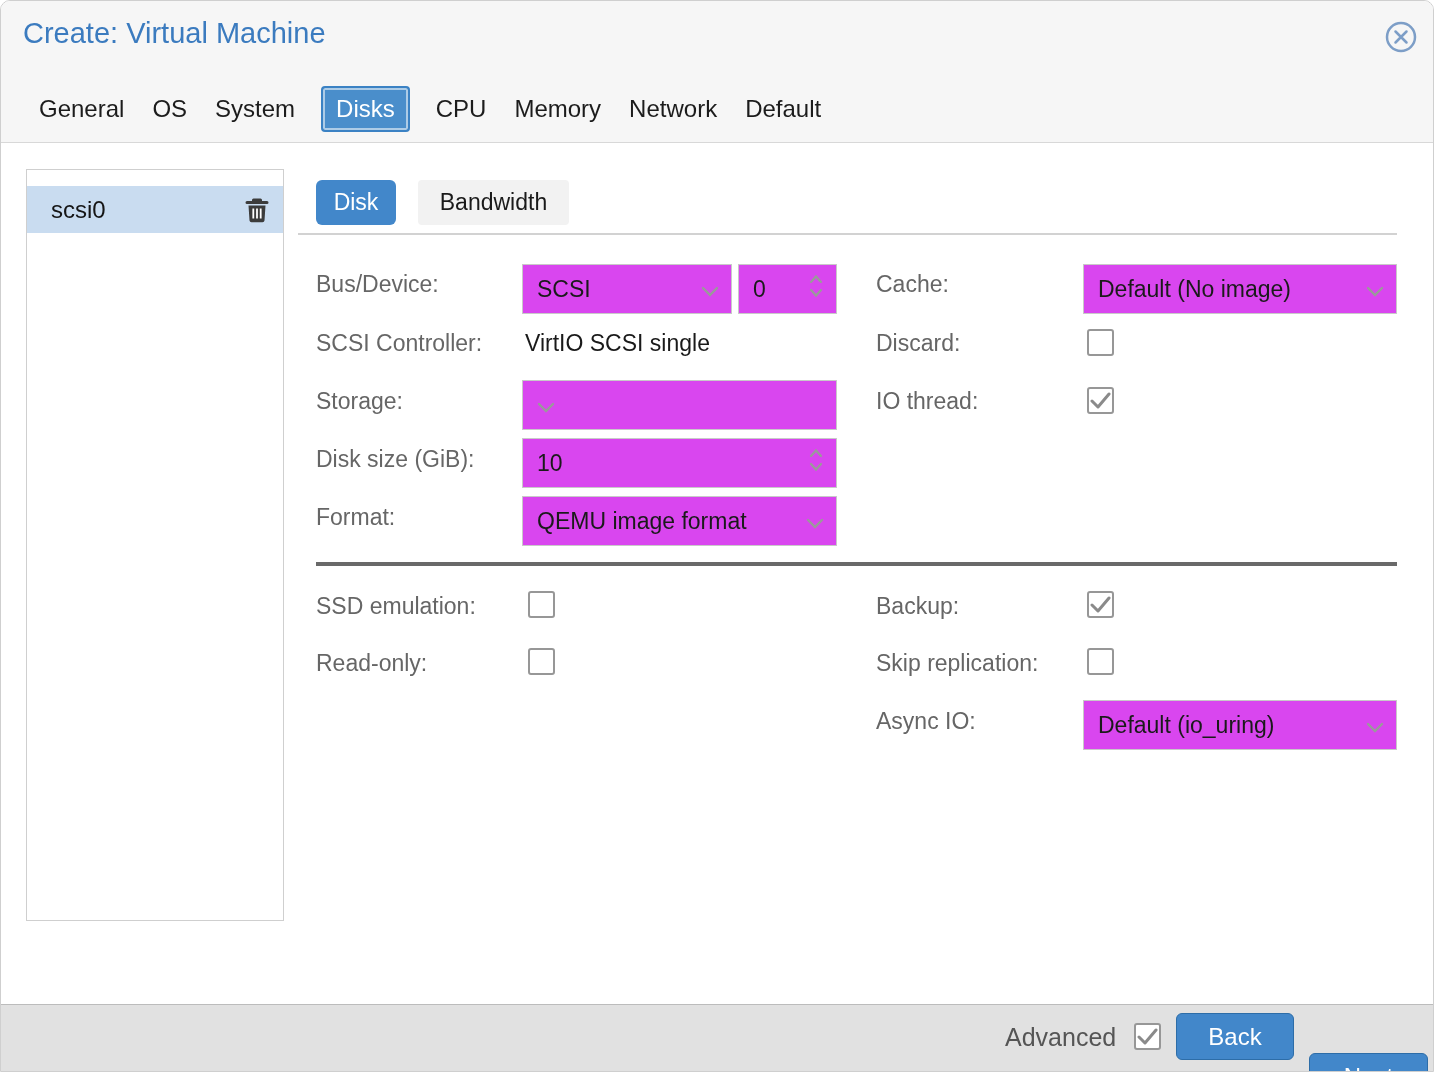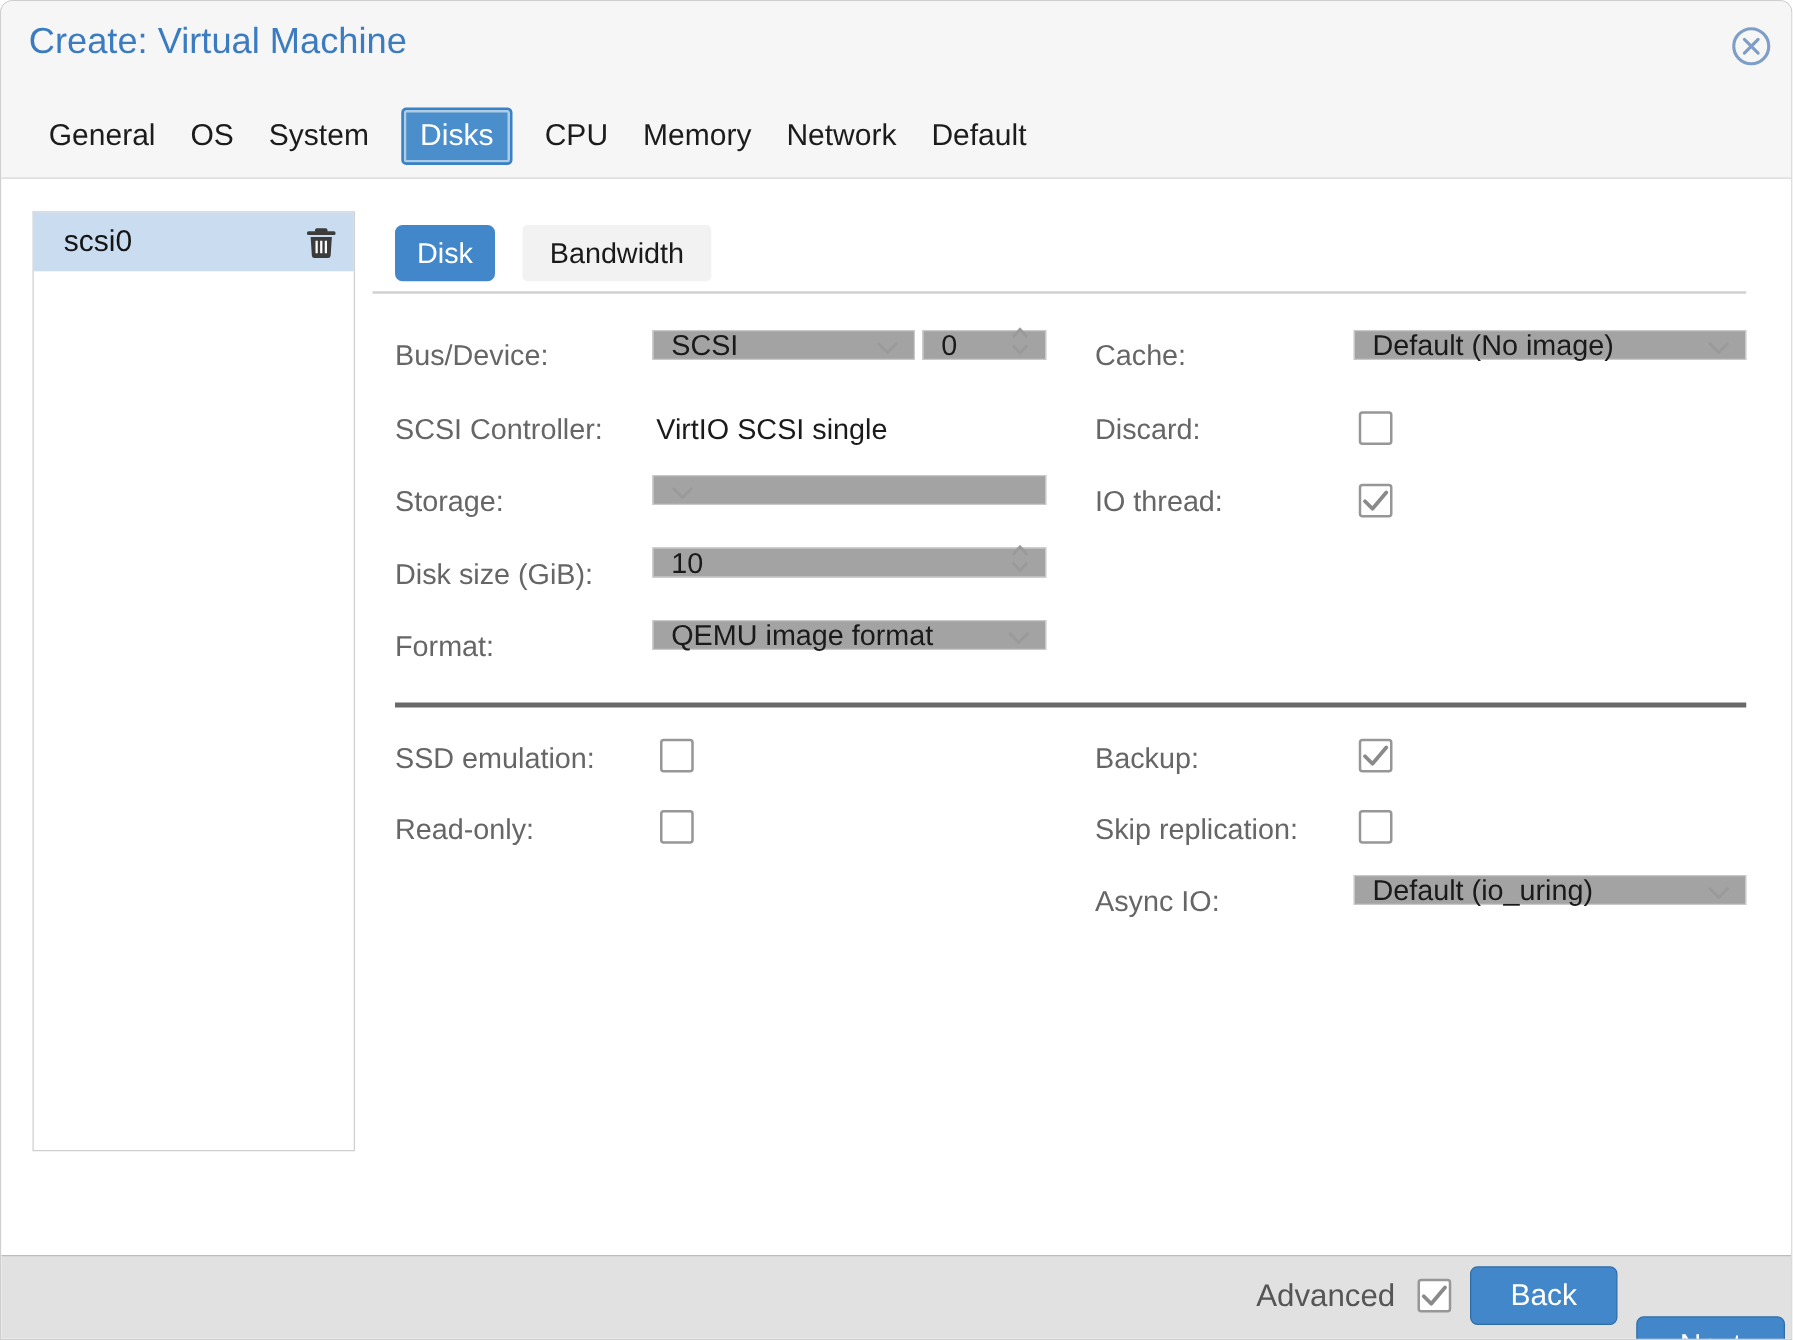--- a/index.html
+++ b/index.html
@@ -53,21 +53,21 @@
   
   .disk-panel {
     position: absolute; left: 25px; top: 25px; width: 258px; height: 752px;
     border: 1px solid #cfcfcf; background: #fff;
   }
   .disk-item {
     height: 47px; display: flex; align-items: center;
     padding: 0 14px 0 24px;
     font-size: 24px; color: #151515; cursor: pointer;
   }
-  .disk-item.selected { background: #c9dcf0; }
+  .disk-item.selected { background: #c9dcf0; margin-top: 16px; }
   .disk-item .grow { flex: 1; }
   .trash { width: 24px; height: 26px; cursor: pointer; }
 
   .add-btn {
     position: absolute; left: 25px; top: 794px; width: 258px; height: 45px;
     background: #4287ca; border: 1px solid #2d6da8; border-radius: 6px;
     color: #fff; font-size: 24px;
     display: flex; align-items: center; justify-content: center; gap: 12px;
     cursor: pointer;
   }
@@ -90,22 +90,22 @@
   .hr-dark {
     position: absolute; left: 315px; top: 418px; width: 1081px; height: 0;
     border-top: 4px solid #696969;
   }
 
   
   .flabel { position: absolute; font-size: 23px; color: #666; white-space: nowrap; }
   .fvalue { position: absolute; font-size: 23px; color: #1a1a1a; white-space: nowrap; }
 
   .field {
-    position: absolute; height: 24px;
-    border: 1px solid #c9c9c9; background: #a3a3a3;
+    position: absolute; height: 50px;
+    border: 1px solid #c9c9c9; background: #d946ef;
     display: flex; align-items: center;
     font-size: 23px; color: #1a1a1a;
     padding: 0 12px 0 14px;
     cursor: pointer;
   }
   .field .val { flex: 1; overflow: hidden; white-space: nowrap; }
   .field svg { flex: none; }
 
   .checkbox {
     position: absolute; width: 27px; height: 27px;

